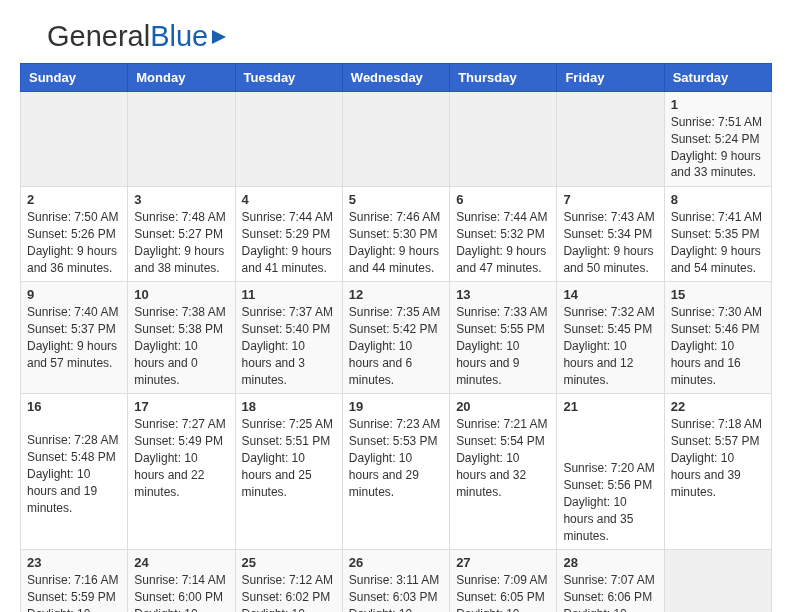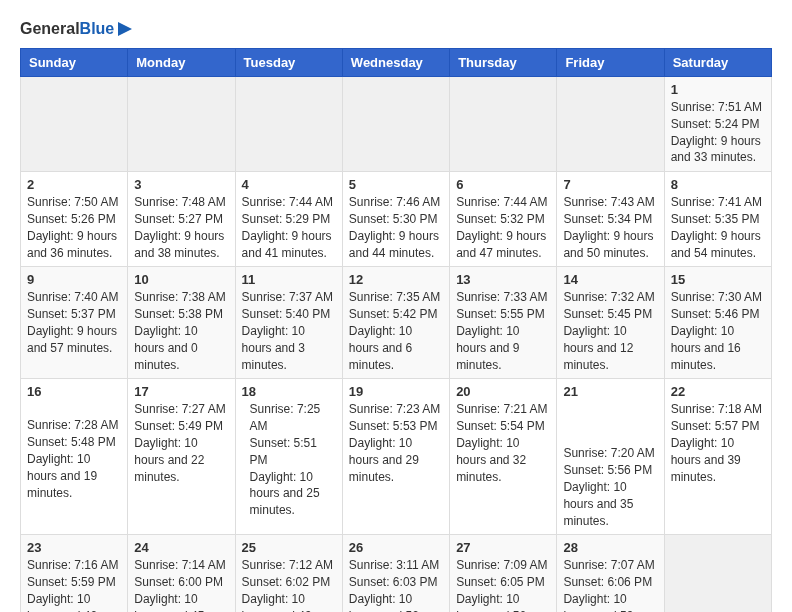--- a/index.html
+++ b/index.html
@@ -78,21 +78,21 @@
     .empty-cell {
       background: #f0f0f0 !important;
     }
   </style>
 </head>
 <body>
 
 <div class="header">
   <div class="logo">
     <div style="display:flex;align-items:center;">
-      <span style="font-size:16px;font-weight:bold;color:#333;">
+      <span style="font-size:29px;font-weight:normal;color:#333;margin-left:27px;">
         <span>General</span><span style="color:#1a5fb4;">Blue</span>
       </span>
       <svg width="18" height="18" viewBox="0 0 18 18" style="margin-left:2px;">
         <polygon points="2,2 16,9 2,16" fill="#1a5fb4"></polygon>
       </svg>
     </div>
   </div>
   <div class="title-block">
     <div class="calendar-title"></div>
     <div class="calendar-subtitle"></div>
@@ -222,21 +222,21 @@
 Daylight: 10 hours and 19 minutes.</div>
         </td>
         <td>
           <span class="day-num">17</span>
           <div class="day-info" style="white-space: pre-line;">Sunrise: 7:27 AM
 Sunset: 5:49 PM
 Daylight: 10 hours and 22 minutes.</div>
         </td>
         <td>
           <span class="day-num">18</span>
-          <div class="day-info" style="white-space: pre-line; margin-left: 8px;">Sunrise: 7:25 AM
+          <div class="day-info" style="white-space: pre-line;">Sunrise: 7:25 AM
 Sunset: 5:51 PM
 Daylight: 10 hours and 25 minutes.</div>
         </td>
         <td>
           <span class="day-num">19</span>
           <div class="day-info" style="white-space: pre-line;">Sunrise: 7:23 AM
 Sunset: 5:53 PM
 Daylight: 10 hours and 29 minutes.</div>
         </td>
         <td>

